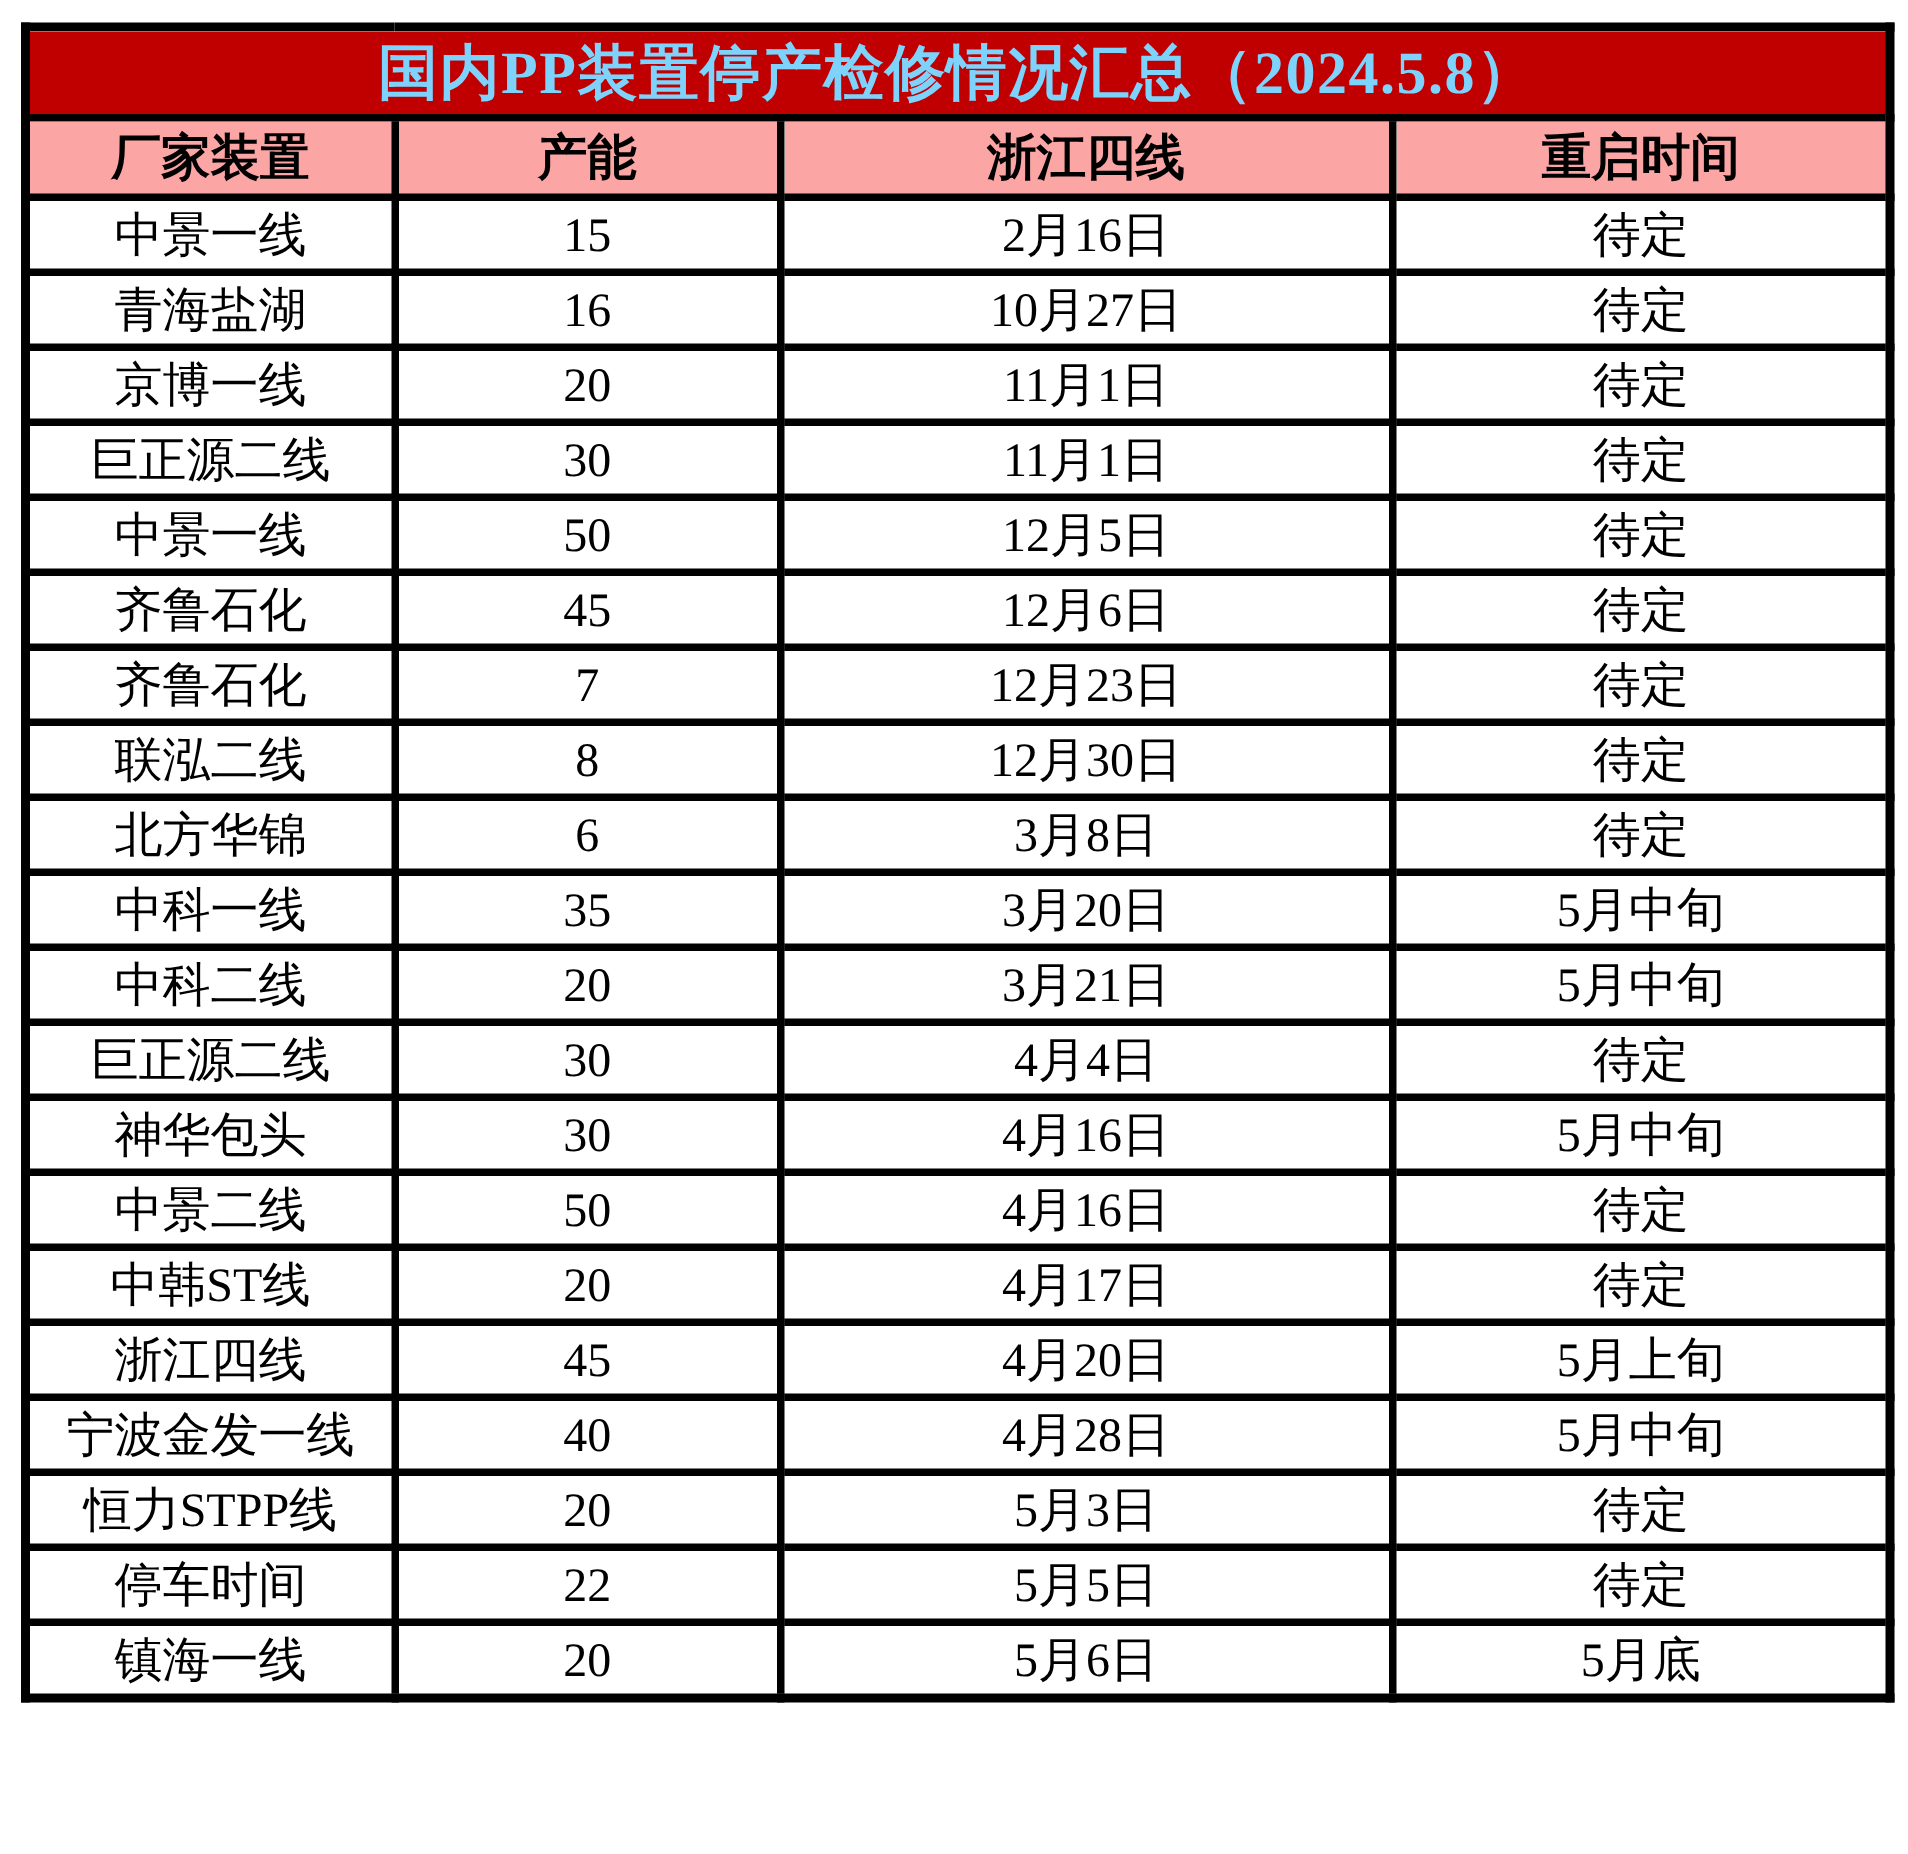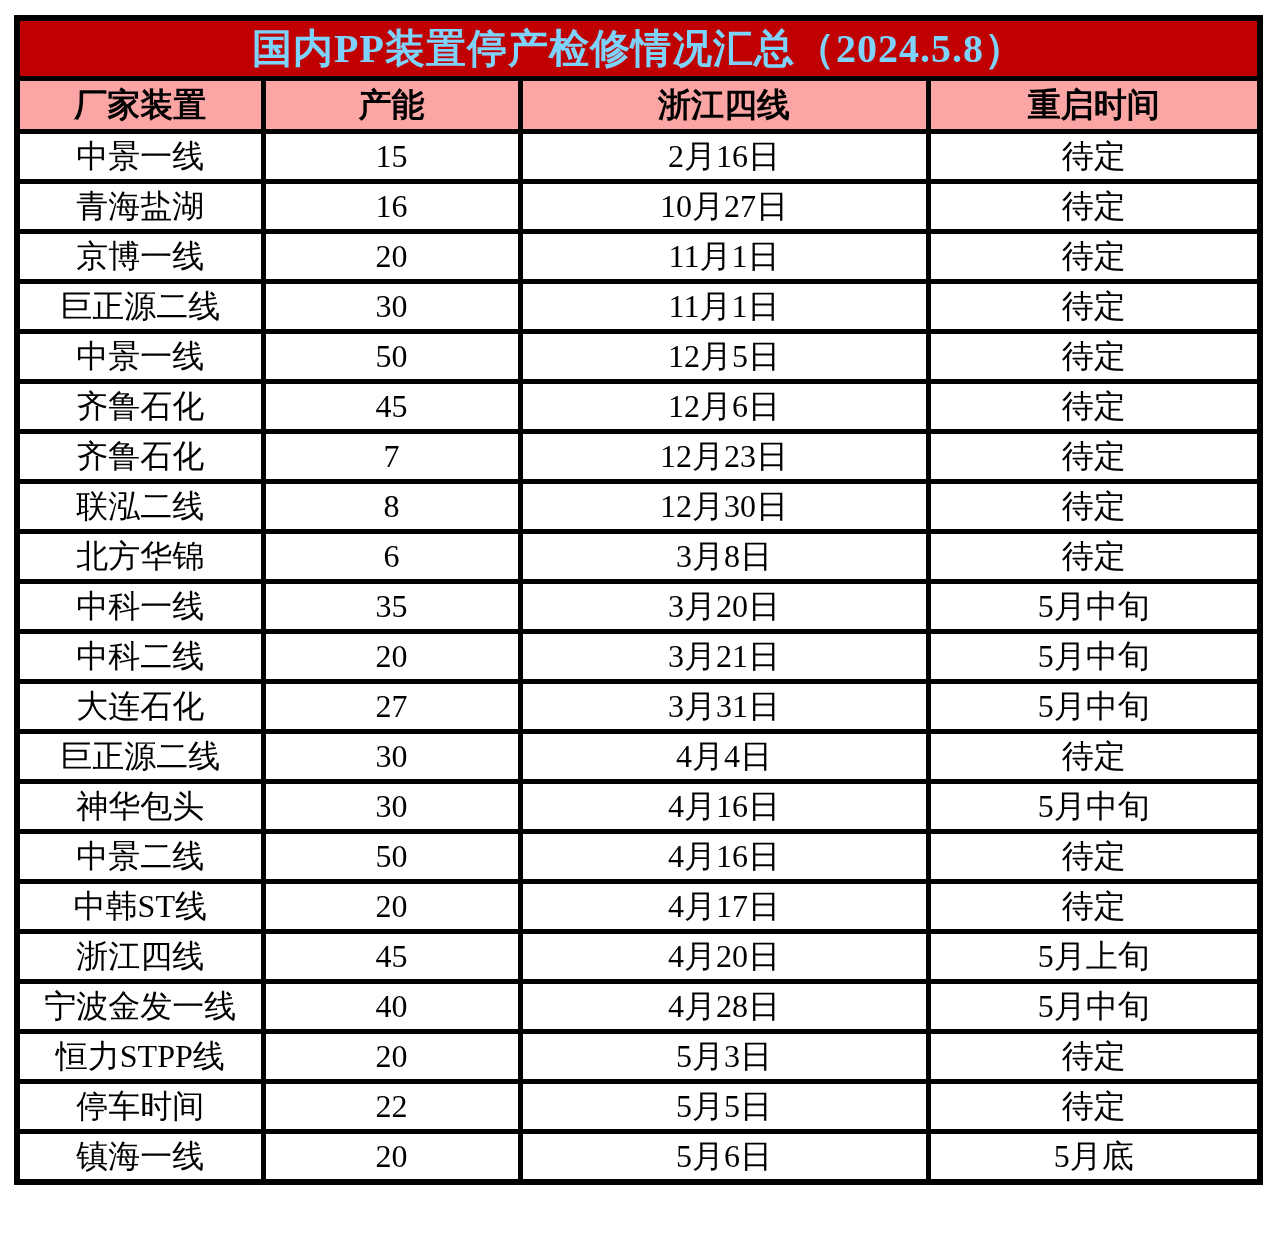--- a/index.html
+++ b/index.html
@@ -137,26 +137,20 @@
           <td class="data-cell">3月20日</td>
           <td class="data-cell">5月中旬</td>
         </tr>
         <tr>
           <td class="data-cell">中科二线</td>
           <td class="data-cell">20</td>
           <td class="data-cell">3月21日</td>
           <td class="data-cell">5月中旬</td>
         </tr>
         <tr>
-          <td class="data-cell">大连石化</td>
-          <td class="data-cell">27</td>
-          <td class="data-cell">3月31日</td>
-          <td class="data-cell">5月中旬</td>
-        </tr>
-        <tr>
           <td class="data-cell">巨正源二线</td>
           <td class="data-cell">30</td>
           <td class="data-cell">4月4日</td>
           <td class="data-cell">待定</td>
         </tr>
         <tr>
           <td class="data-cell">神华包头</td>
           <td class="data-cell">30</td>
           <td class="data-cell">4月16日</td>
           <td class="data-cell">5月中旬</td>

